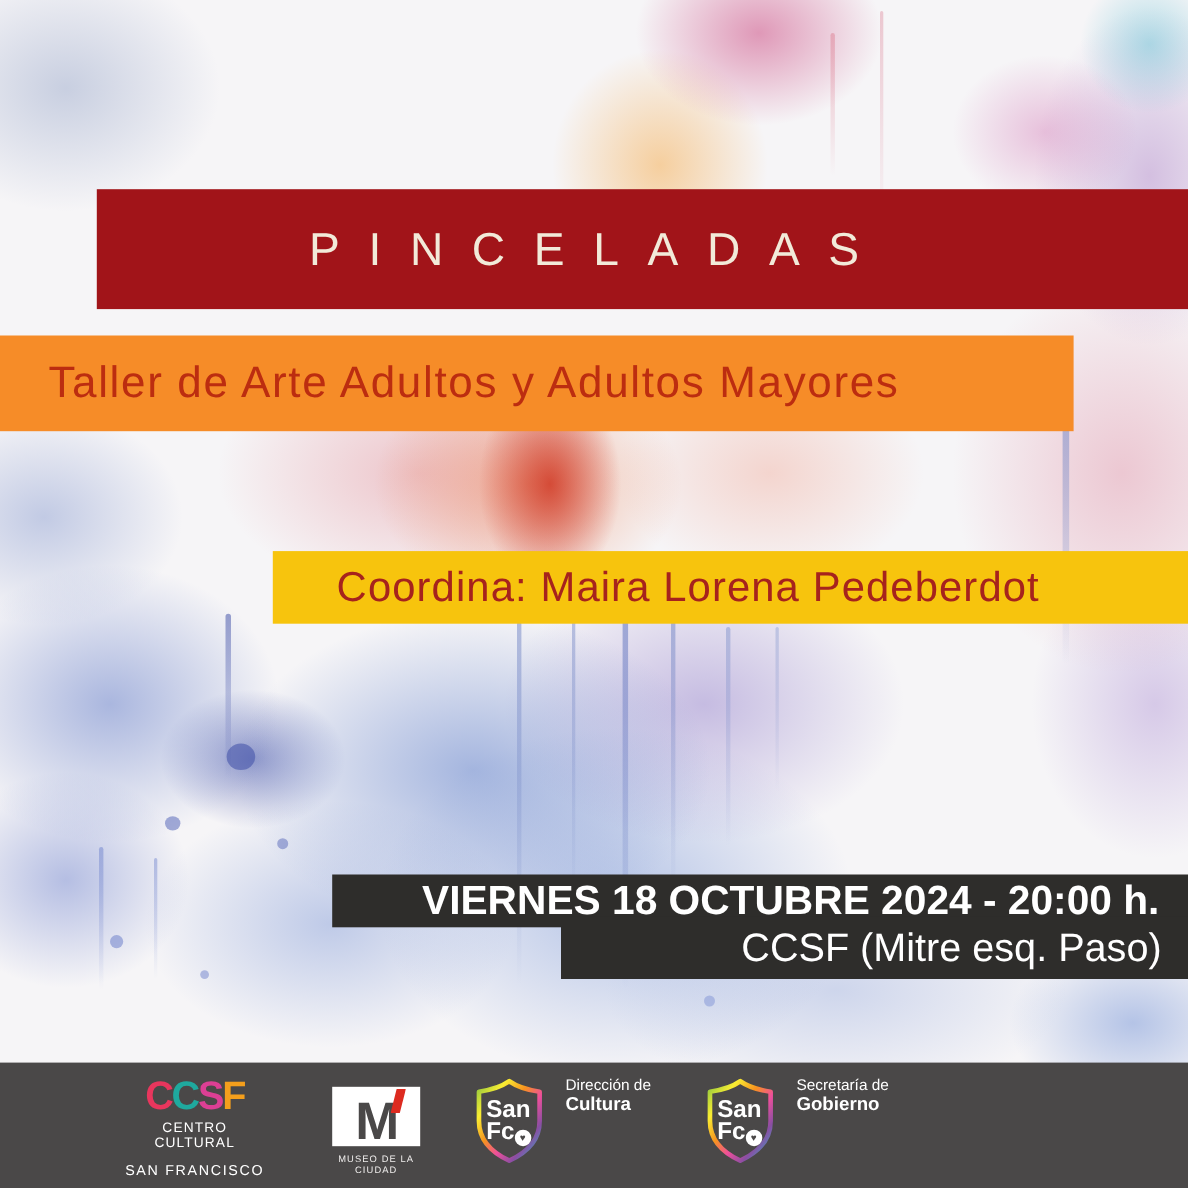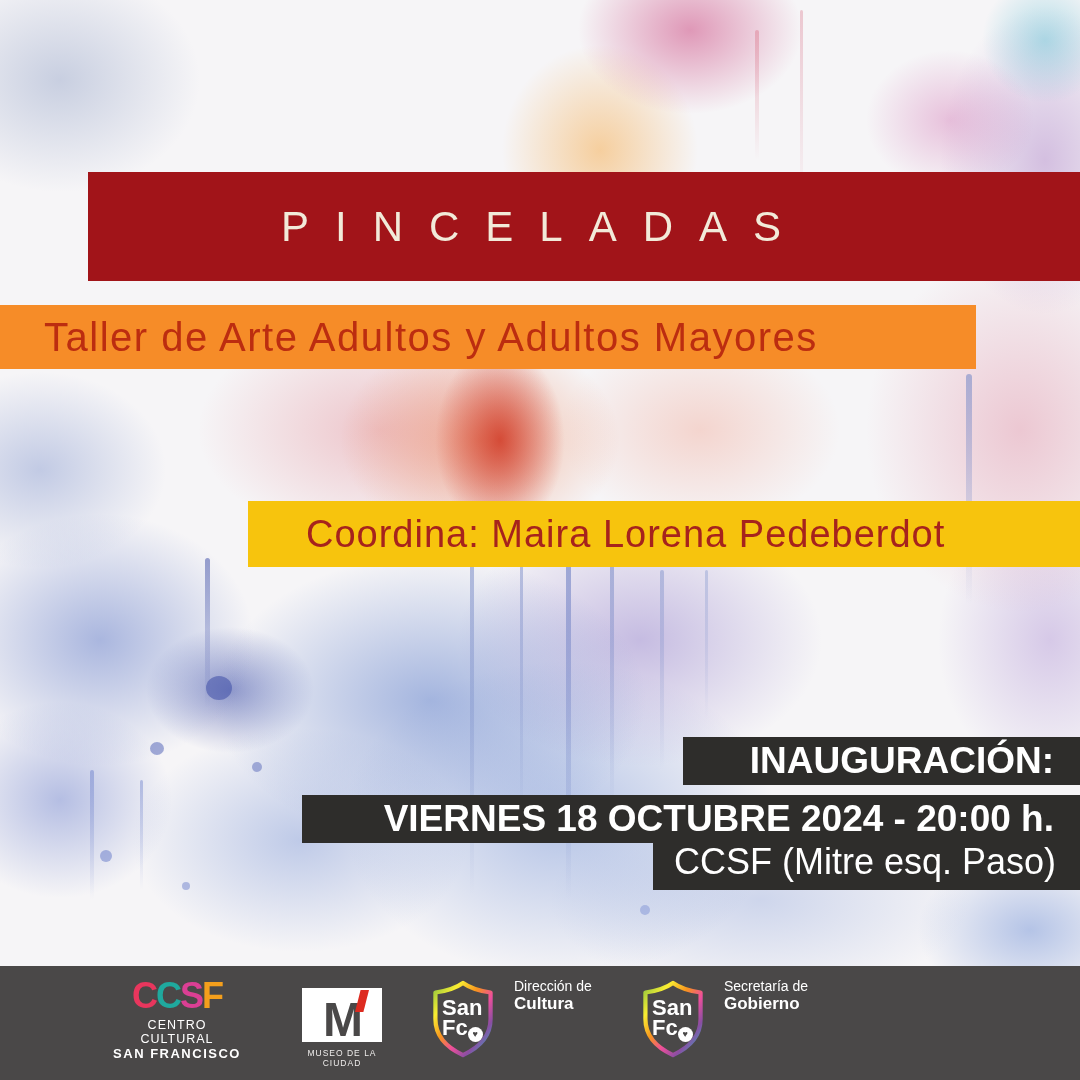--- a/index.html
+++ b/index.html
@@ -38,51 +38,51 @@
 
   
   .band-title{
     position:absolute;left:88px;right:0;top:172px;height:109px;background:#a11419;
     display:flex;align-items:center;justify-content:center;padding-right:80px;box-sizing:border-box;
   }
   .band-title h1{
     margin:0;color:#f2ead9;font-size:42px;font-weight:300;letter-spacing:26px;white-space:nowrap;
   }
   .band-subtitle{
-    position:absolute;left:0;top:305px;width:976px;height:64px;background:#f68c28;
+    position:absolute;left:0;top:305px;width:976px;height:87px;background:#f68c28;
     display:flex;align-items:center;padding-left:44px;box-sizing:border-box;
   }
   .band-subtitle span{color:#bc2d10;font-size:40px;letter-spacing:1.5px;white-space:nowrap;}
   .band-coordinator{
     position:absolute;right:0;top:501px;width:832px;height:66px;background:#f7c40d;
     display:flex;align-items:center;padding-left:58px;box-sizing:border-box;
   }
   .band-coordinator span{color:#a6231d;font-size:38px;letter-spacing:1px;white-space:nowrap;}
 
   
   .info-row{
     position:absolute;right:0;background:#2e2d2b;color:#ffffff;
     display:flex;align-items:center;justify-content:flex-end;box-sizing:border-box;white-space:nowrap;
   }
   .info-row.r1{top:737px;width:397px;height:48px;padding-right:26px;font-size:37px;font-weight:bold;}
   .info-row.r2{top:785px;width:778px;height:48px;padding-right:26px;font-size:37px;font-weight:bold;margin-top:10px;}
-  .info-row.r3{top:833px;width:427px;height:57px;padding-right:24px;font-size:36px;font-weight:normal;}
+  .info-row.r3{top:833px;width:570px;height:57px;padding-right:24px;font-size:36px;font-weight:normal;}
 
   
   .footer{position:absolute;left:0;right:0;bottom:0;height:114px;background:#4a4848;}
   .lg{position:absolute;color:#fff;}
 
   .lg-ccsf{left:112px;top:12px;width:130px;text-align:center;}
   .ccsf-letters{font-size:36px;font-weight:bold;letter-spacing:-2px;line-height:1;}
   .ccsf-letters .l1{color:#e8365d;}
   .ccsf-letters .l2{color:#1fa99e;}
   .ccsf-letters .l3{color:#db3f94;}
   .ccsf-letters .l4{color:#f49f1c;}
   .ccsf-line1{font-size:12.5px;letter-spacing:1px;margin-top:4px;}
-  .ccsf-line2{font-size:13px;font-weight:bold;letter-spacing:1.5px;margin-top:0;}
+  .ccsf-line2{font-size:13px;font-weight:normal;letter-spacing:1.5px;margin-top:10px;}
 
   .lg-museo{left:296px;top:22px;width:92px;text-align:center;}
   .m-box{width:80px;height:54px;background:#ffffff;margin:0 auto;position:relative;
          display:flex;align-items:flex-end;justify-content:center;overflow:hidden;}
   .m-letter{font-size:48px;font-weight:bold;color:#4a4848;line-height:0.92;letter-spacing:-2px;}
   .m-red{position:absolute;top:2px;right:13px;width:14px;height:22px;background:#dd2b20;
          clip-path:polygon(40% 0,100% 0,60% 100%,0 100%);}
   .m-caption{font-size:8.5px;letter-spacing:1px;margin-top:6px;color:#eeeceb;}
 
   .lg-sanfco{display:flex;align-items:flex-start;}
@@ -137,23 +137,20 @@
   </div>
 
   <div class="band-subtitle">
     <span>Taller de Arte Adultos y Adultos Mayores</span>
   </div>
 
   <div class="band-coordinator">
     <span>Coordina: Maira Lorena Pedeberdot</span>
   </div>
 
-  <div class="info-row r1">
-    <span>INAUGURACIÓN:</span>
-  </div>
   <div class="info-row r2">
     <span>VIERNES 18 OCTUBRE 2024 - 20:00 h.</span>
   </div>
   <div class="info-row r3">
     <span>CCSF (Mitre esq. Paso)</span>
   </div>
 
   <div class="footer">
 
     <div class="lg lg-ccsf">

